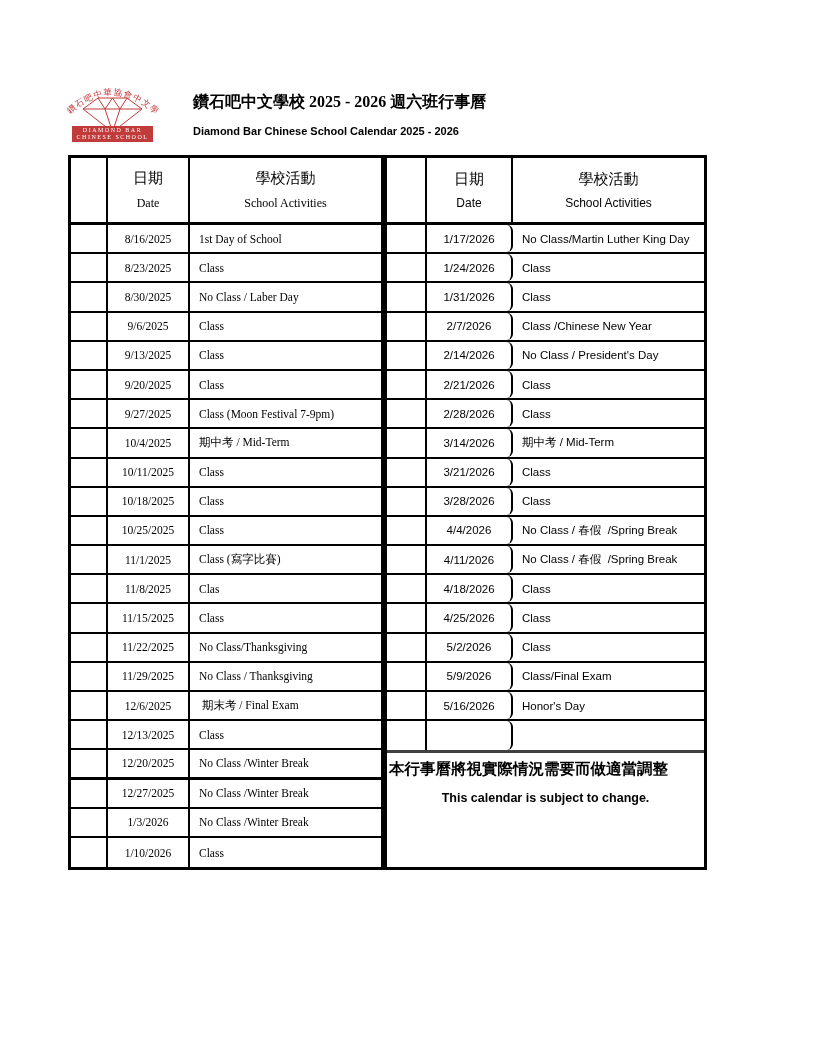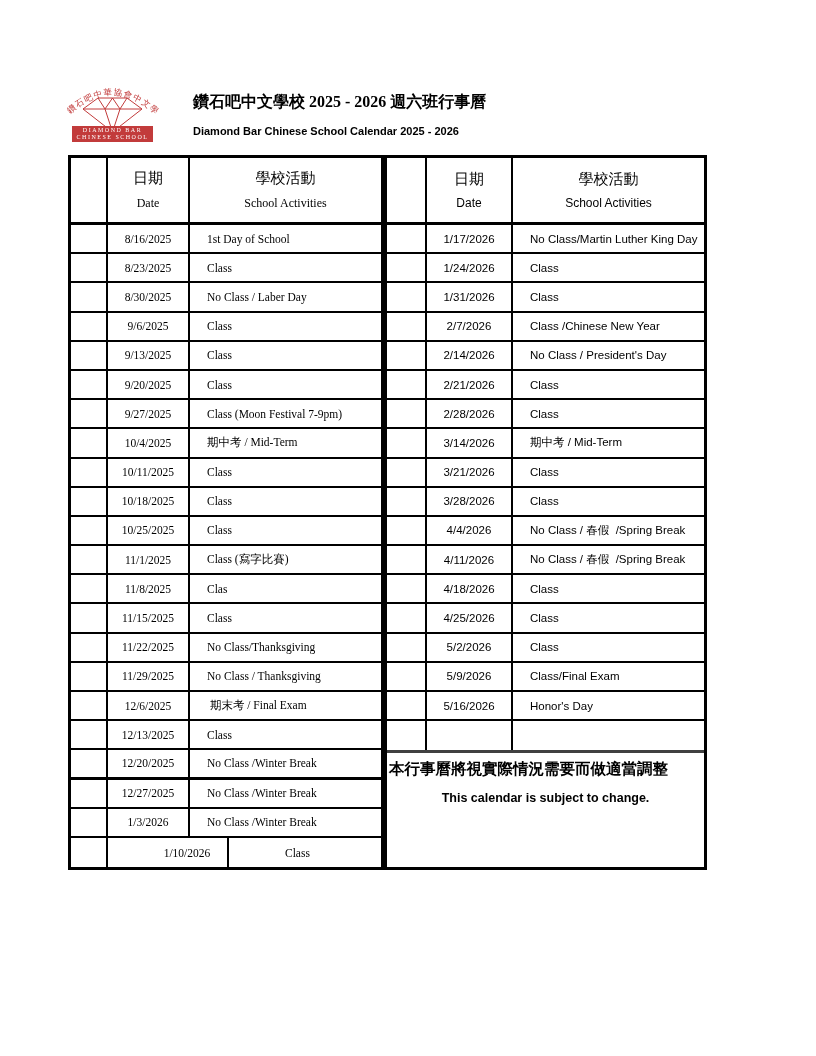--- a/index.html
+++ b/index.html
@@ -58,30 +58,30 @@
   .left  .hcell:nth-child(2) { width: 82px; }
   .right .hcell:nth-child(1) { width: 40px; }
   .right .hcell:nth-child(2) { width: 86px; }
   .hzh { font-size: 15px; }
   .hen { font-size: 12px; }
 
   .rows { flex: none; }
   .row { display: flex; height: 29.2px; border-bottom: 2px solid #000; }
   .row.thick { border-bottom-width: 3px; }
   .row.no-b  { border-bottom: none; }
-  .left .rows .row:last-child { border-bottom: none; gap: 39px; }
+  .left .rows .row:last-child { border-bottom: none; }
 
   .cell { border-right: 2px solid #000; display: flex; align-items: center; overflow: hidden; }
   .cell:last-child { border-right: none; }
   .left  .c-blank { width: 37px; }
   .left  .c-date  { width: 82px; }
   .right .c-blank { width: 40px; }
-  .right .c-date  { width: 86px; }
+  .right .c-date  { width: 86px; border-radius: 6px; }
   .c-date { justify-content: center; font-size: 11.5px; }
-  .c-act  { flex: 1; font-size: 11.5px; padding-left: 17px; white-space: pre; }
+  .c-act  { flex: 1; font-size: 11.5px; padding-left: 9px; white-space: pre; }
 
   .note {
     flex: 1; border-top: 3px solid #404040;
     display: flex; flex-direction: column; padding-top: 6px;
   }
   .note-zh { font-size: 15.5px; font-weight: bold; padding-left: 2px; white-space: nowrap; }
   .note-en { font-size: 12.5px; font-weight: bold; text-align: center; margin-top: 11px; }
 </style>
 </head>
 <body>

